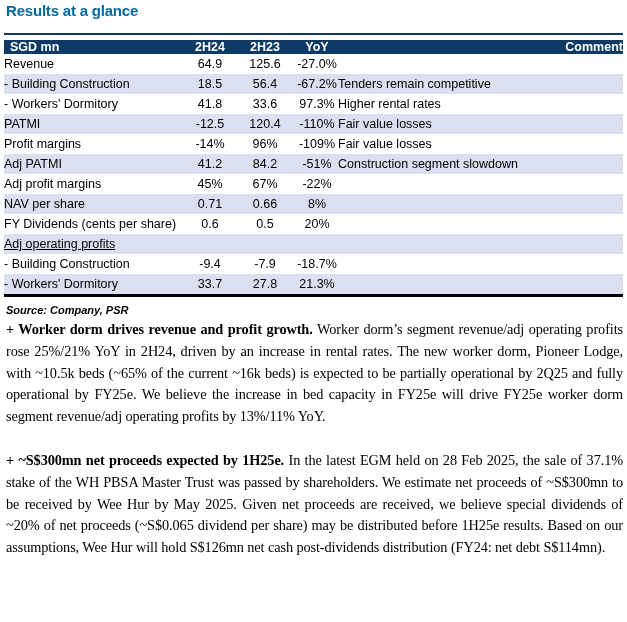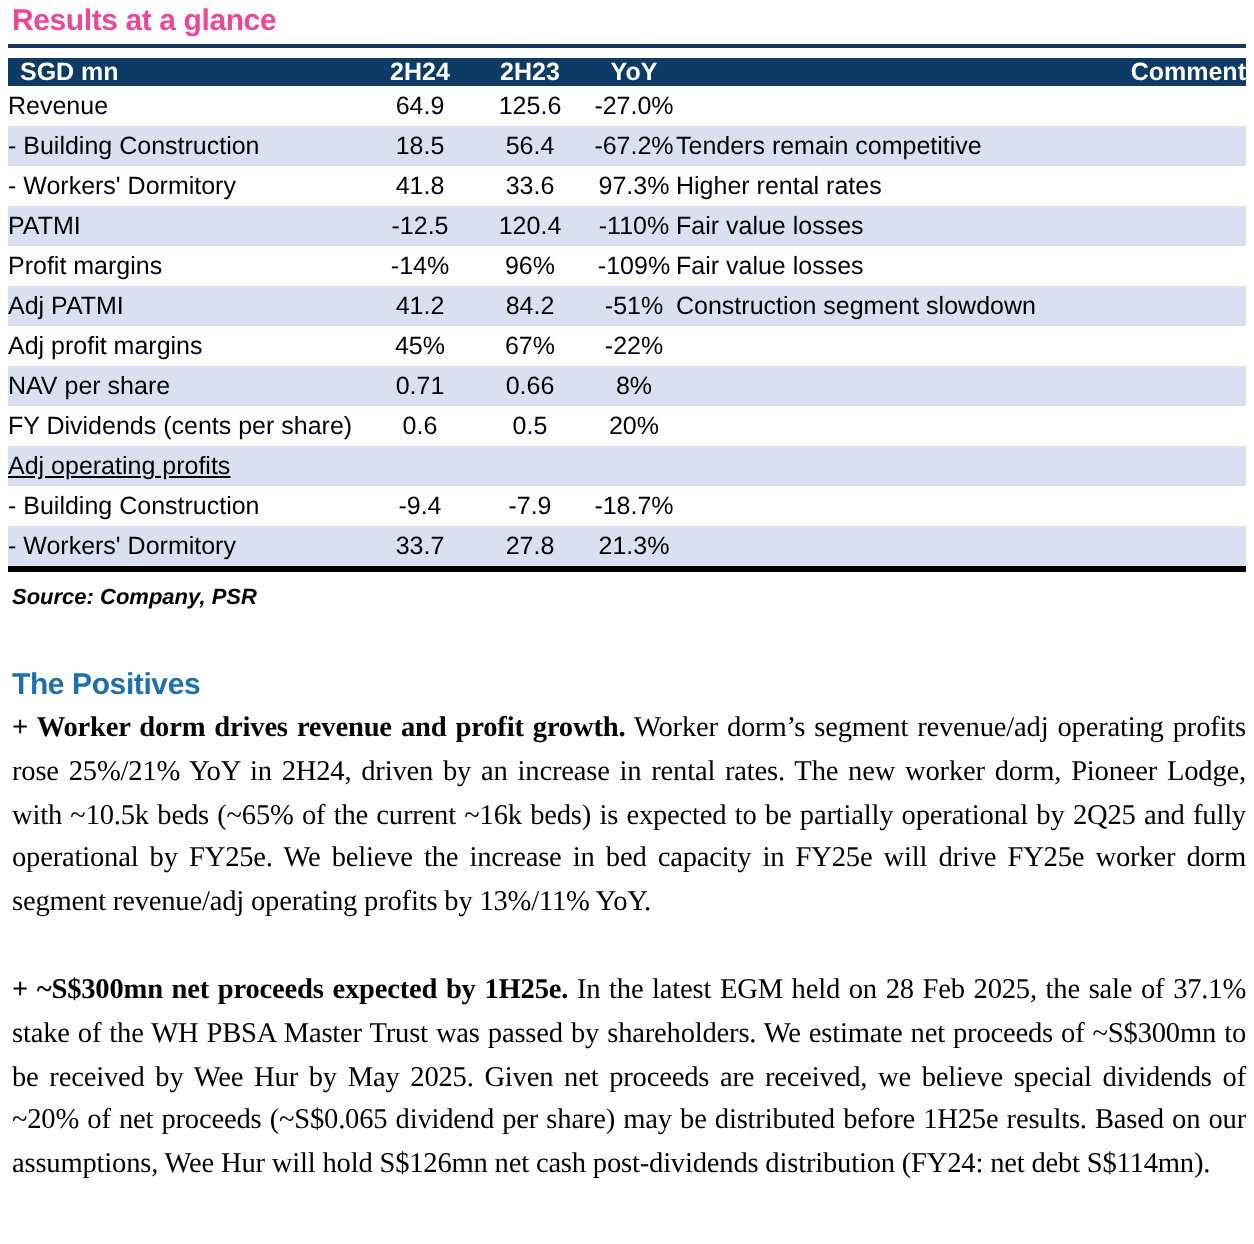--- a/index.html
+++ b/index.html
@@ -12,22 +12,22 @@
     font-family: "Liberation Sans", sans-serif;
     color: #000000;
   }
   .page {
     width: 619px;
     padding: 2px 4px 0 4px;
   }
   .report-title {
     font-size: 15px;
     font-weight: bold;
-    color: #ec4899;
-    padding: 0 0 3px 2px;
+    color: #0369a1;
+    padding: 0 0 14px 2px;
     border-bottom: 2px solid #17365d;
     letter-spacing: -0.2px;
   }
   table.results {
     width: 100%;
     border-collapse: collapse;
     table-layout: fixed;
     margin-top: 5px;
     font-size: 12.5px;
     border-bottom: 3px solid #000000;
@@ -202,19 +202,18 @@
           <td class="num">33.7</td>
           <td class="num">27.8</td>
           <td class="num">21.3%</td>
           <td class="comment"></td>
         </tr>
       </tbody>
   </table>
 
   <div class="source-line">Source: Company, PSR</div>
 
-  <div class="section-heading">The Positives</div>
 
   <p class="para"><span class="lead">+ Worker dorm drives revenue and profit growth.</span><span> Worker dorm’s segment revenue/adj operating profits rose 25%/21% YoY in 2H24, driven by an increase in rental rates. The new worker dorm, Pioneer Lodge, with ~10.5k beds (~65% of the current ~16k beds) is expected to be partially operational by 2Q25 and fully operational by FY25e. We believe the increase in bed capacity in FY25e will drive FY25e worker dorm segment revenue/adj operating profits by 13%/11% YoY.</span></p>
 
   <p class="para"><span class="lead">+ ~S$300mn net proceeds expected by 1H25e.</span><span> In the latest EGM held on 28 Feb 2025, the sale of 37.1% stake of the WH PBSA Master Trust was passed by shareholders. We estimate net proceeds of ~S$300mn to be received by Wee Hur by May 2025. Given net proceeds are received, we believe special dividends of ~20% of net proceeds (~S$0.065 dividend per share) may be distributed before 1H25e results. Based on our assumptions, Wee Hur will hold S$126mn net cash post-dividends distribution (FY24: net debt S$114mn).</span></p>
 
 </div>
 
 </body></html>

